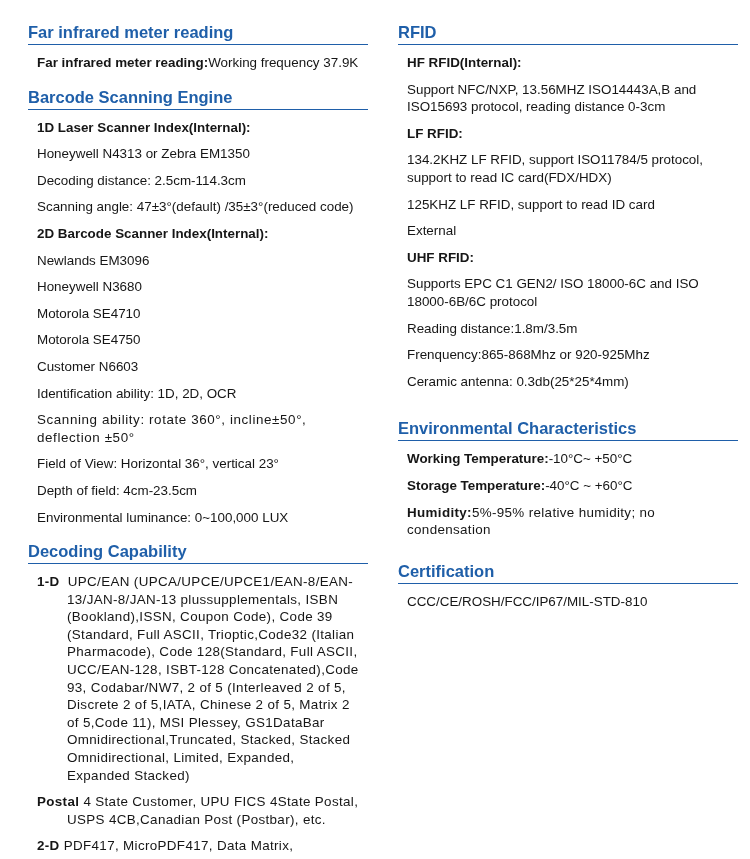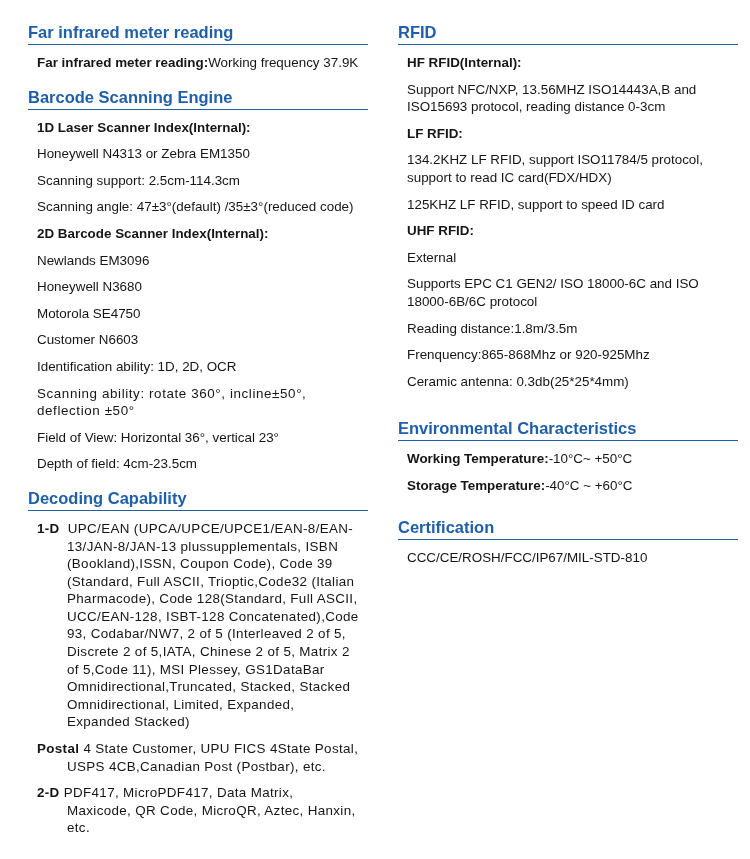--- a/index.html
+++ b/index.html
@@ -83,31 +83,33 @@
       </div>
     </div>
 
     <div class="gap-s"></div>
 
     <div class="section">
       <div class="sec-title">Barcode Scanning Engine</div>
       <div class="body">
         <p class="line b">1D Laser Scanner Index(Internal):</p>
         <p class="line">Honeywell N4313 or Zebra EM1350</p>
-        <p class="line">Scanning support: 2.5cm-114.3cm</p>
+        <p class="line">Decoding distance: 2.5cm-114.3cm</p>
         <p class="line">Scanning angle: 47±3°(default) /35±3°(reduced code)</p>
         <p class="line b">2D Barcode Scanner Index(Internal):</p>
         <p class="line">Newlands EM3096</p>
         <p class="line">Honeywell N3680</p>
+        <p class="line">Motorola SE4710</p>
         <p class="line">Motorola SE4750</p>
         <p class="line">Customer N6603</p>
         <p class="line">Identification ability: 1D, 2D, OCR</p>
         <p class="line spaced">Scanning ability: rotate 360°, incline±50°, deflection ±50°</p>
         <p class="line">Field of View: Horizontal 36°, vertical 23°</p>
         <p class="line">Depth of field: 4cm-23.5cm</p>
+        <p class="line">Environmental luminance: 0~100,000 LUX</p>
       </div>
     </div>
 
     <div class="gap-s"></div>
 
     <div class="section">
       <div class="sec-title">Decoding Capability</div>
       <div class="body">
         <p class="line hang spaced2"><span class="b">1-D</span>&nbsp;&nbsp;<span>UPC/EAN (UPCA/UPCE/UPCE1/EAN-8/EAN-13/JAN-8/JAN-13 plussupplementals, ISBN (Bookland),ISSN, Coupon Code), Code 39 (Standard, Full ASCII, Trioptic,Code32 (Italian Pharmacode), Code 128(Standard, Full ASCII, UCC/EAN-128, ISBT-128 Concatenated),Code 93, Codabar/NW7, 2 of 5 (Interleaved 2 of 5, Discrete 2 of 5,IATA, Chinese 2 of 5, Matrix 2 of 5,Code 11), MSI Plessey, GS1DataBar Omnidirectional,Truncated, Stacked, Stacked Omnidirectional, Limited, Expanded, Expanded Stacked)</span></p>
         <p class="line hang2 spaced2"><span class="b">Postal</span>&nbsp;<span>4 State Customer, UPU FICS 4State Postal, USPS 4CB,Canadian Post (Postbar), etc.</span></p>
@@ -119,37 +121,38 @@
 
   <div class="col">
 
     <div class="section">
       <div class="sec-title">RFID</div>
       <div class="body">
         <p class="line b">HF RFID(Internal):</p>
         <p class="line">Support NFC/NXP, 13.56MHZ ISO14443A,B and ISO15693 protocol, reading distance 0-3cm</p>
         <p class="line b">LF RFID:</p>
         <p class="line">134.2KHZ LF RFID, support ISO11784/5 protocol, support to read IC card(FDX/HDX)</p>
-        <p class="line">125KHZ LF RFID, support to speed ID card</p>
+        <p class="line">125KHZ LF RFID, support to read ID card</p>
+        <p class="line">External</p>
         <p class="line b">UHF RFID:</p>
-        <p class="line">External</p>
         <p class="line">Supports EPC C1 GEN2/ ISO 18000-6C and ISO 18000-6B/6C protocol</p>
         <p class="line">Reading distance:1.8m/3.5m</p>
         <p class="line">Frenquency:865-868Mhz or 920-925Mhz</p>
         <p class="line">Ceramic antenna: 0.3db(25*25*4mm)</p>
       </div>
     </div>
 
     <div class="gap-l"></div>
 
     <div class="section">
       <div class="sec-title">Environmental Characteristics</div>
       <div class="body">
         <p class="line"><span class="b">Working Temperature:</span><span>-10°C~ +50°C</span></p>
         <p class="line"><span class="b">Storage Temperature:</span><span>-40°C ~ +60°C</span></p>
+        <p class="line spaced2"><span class="b">Humidity:</span><span>5%-95% relative humidity; no condensation</span></p>
       </div>
     </div>
 
     <div class="gap-m"></div>
 
     <div class="section">
       <div class="sec-title">Certification</div>
       <div class="body">
         <p class="line">CCC/CE/ROSH/FCC/IP67/MIL-STD-810</p>
       </div>

